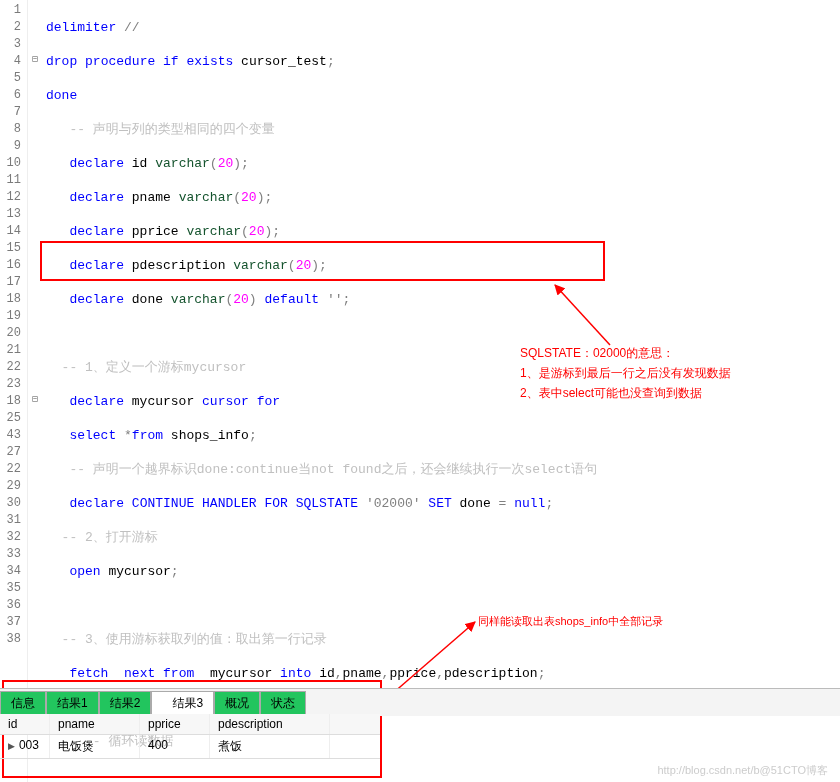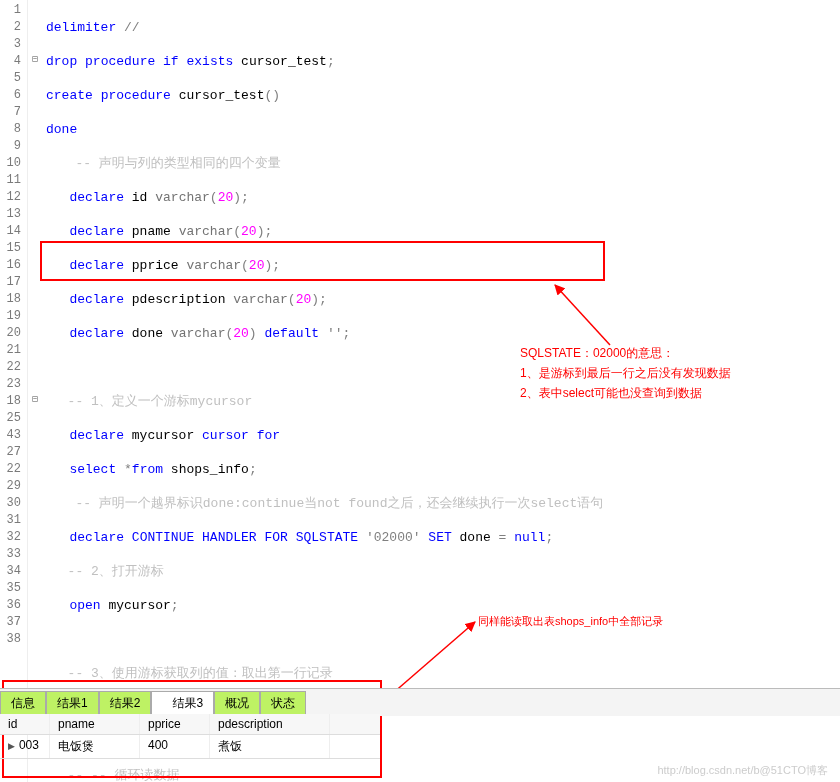--- a/index.html
+++ b/index.html
@@ -35,25 +35,25 @@
     color: #888;
     user-select: none;
   }
   .fold-col div { height: 17px; text-align: center; }
   .code {
     line-height: 17px;
     white-space: pre;
     padding: 2px 0 2px 4px;
   }
   .kw { color: #0000ff; }
-  .type { color: #737373; }
+  .type { color: #14532d; }
   .num { color: #ff00ff; }
   .op { color: #808080; }
   .str { color: #808080; }
-  .cmt { color: #c0c0c0; margin-left: 6px; }
+  .cmt { color: #c0c0c0; }
   .line { height: 17px; display: block; }
   .redbox1 {
     position: absolute;
     border: 2px solid #ff0000;
     pointer-events: none;
     left: 40px; top: 241px;
     width: 565px; height: 40px;
   }
   .redbox2 {
     position: absolute;
@@ -91,21 +91,21 @@
     font-family:"Microsoft YaHei",Arial,sans-serif;
     font-size:12px;
     background:#f4f4f4;
     border-top:1px solid #bbb;
   }
   .tabs-row .tab {
     border:1px solid #aaa;
     border-bottom:none;
     padding:3px 10px;
     margin-top:2px;
-    background:#bef264;
+    background:#22c55e;
     cursor:pointer;
   }
   .tabs-row .tab.active {
     background:#fff;
     font-weight: normal;
     border-bottom:1px solid #fff;
     padding-left:20px;
   }
   .grid {
     position:absolute;
@@ -221,21 +221,20 @@
     <div></div>
       <div></div>
       <div></div>
       <div></div>
       <div></div>
       <div></div>
   </div>
   <div class="code">
 <span class="line"><span class="kw">delimiter</span> <span class="op">//</span></span>
 <span class="line"><span class="kw">drop</span> <span class="kw">procedure</span> <span class="kw">if</span> <span class="kw">exists</span> cursor_test<span class="op">;</span></span>
-<span class="line"><span class="kw">create</span> <span class="kw">procedure</span> cursor_test<span class="op">()</span></span>
 <span class="line"><span class="kw">done</span></span>
 <span class="line">   <span class="cmt">-- 声明与列的类型相同的四个变量</span></span>
 <span class="line">   <span class="kw">declare</span> id <span class="type">varchar</span><span class="op">(</span><span class="num">20</span><span class="op">);</span></span>
 <span class="line">   <span class="kw">declare</span> pname <span class="type">varchar</span><span class="op">(</span><span class="num">20</span><span class="op">);</span></span>
 <span class="line">   <span class="kw">declare</span> pprice <span class="type">varchar</span><span class="op">(</span><span class="num">20</span><span class="op">);</span></span>
 <span class="line">   <span class="kw">declare</span> pdescription <span class="type">varchar</span><span class="op">(</span><span class="num">20</span><span class="op">);</span></span>
 <span class="line">   <span class="kw">declare</span> done <span class="type">varchar</span><span class="op">(</span><span class="num">20</span><span class="op">)</span> <span class="kw">default</span> <span class="str">''</span><span class="op">;</span></span>
 <span class="line"></span>
 <span class="line">  <span class="cmt">-- 1、定义一个游标mycursor</span></span>
 <span class="line">   <span class="kw">declare</span> mycursor <span class="kw">cursor</span> <span class="kw">for</span></span>

